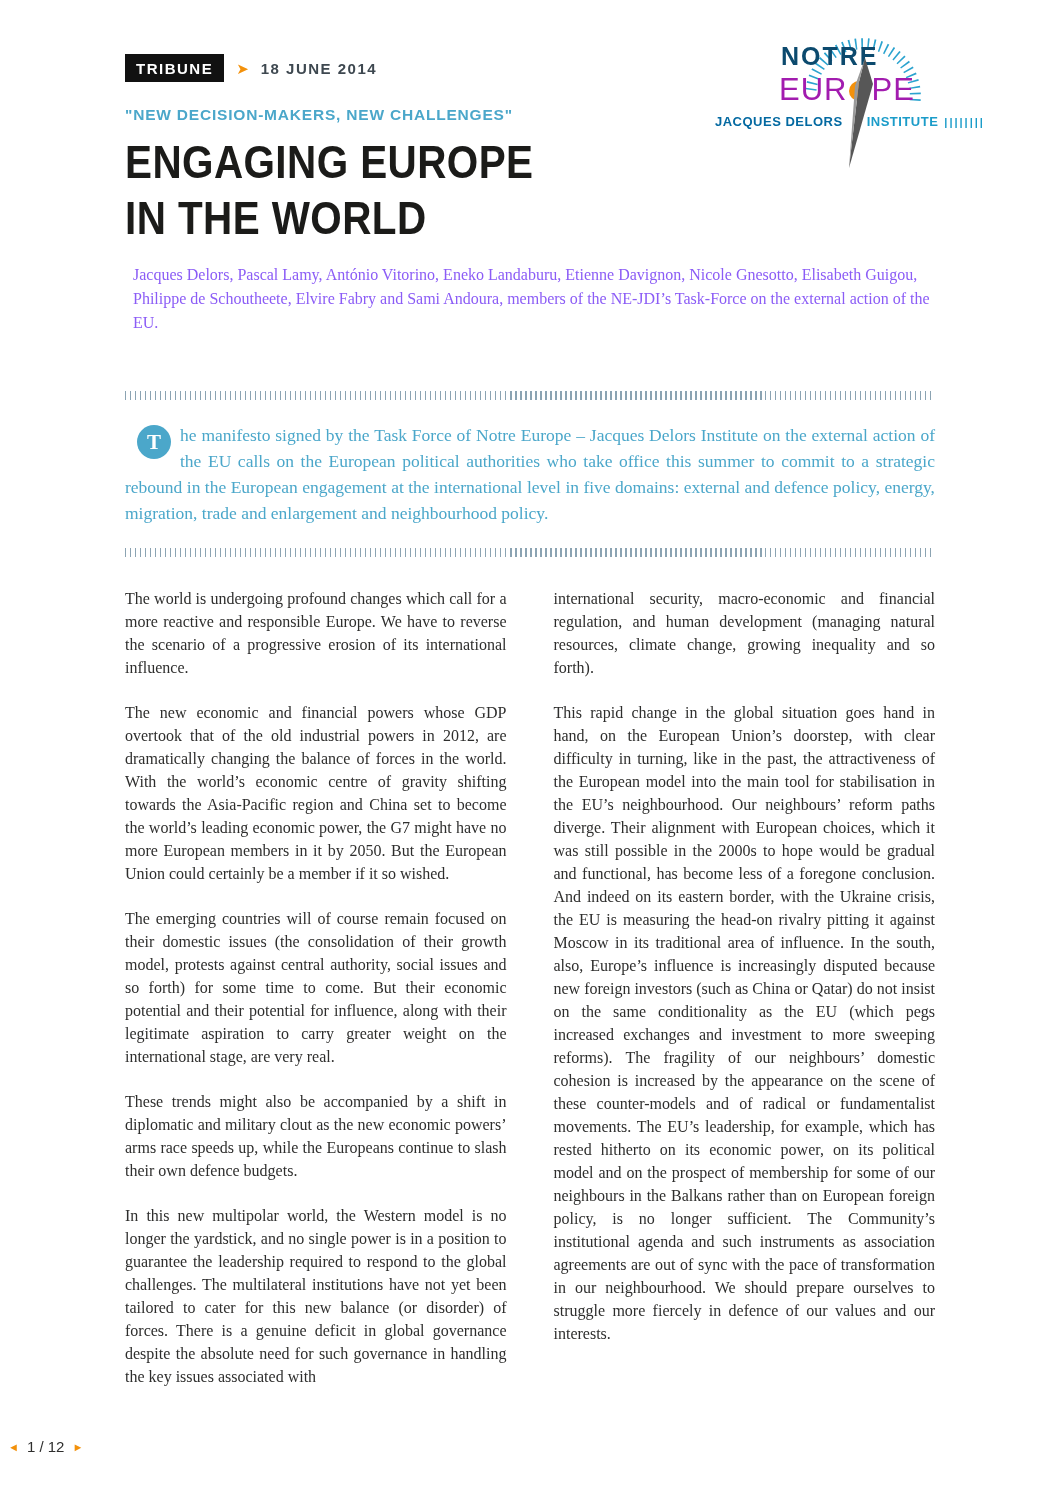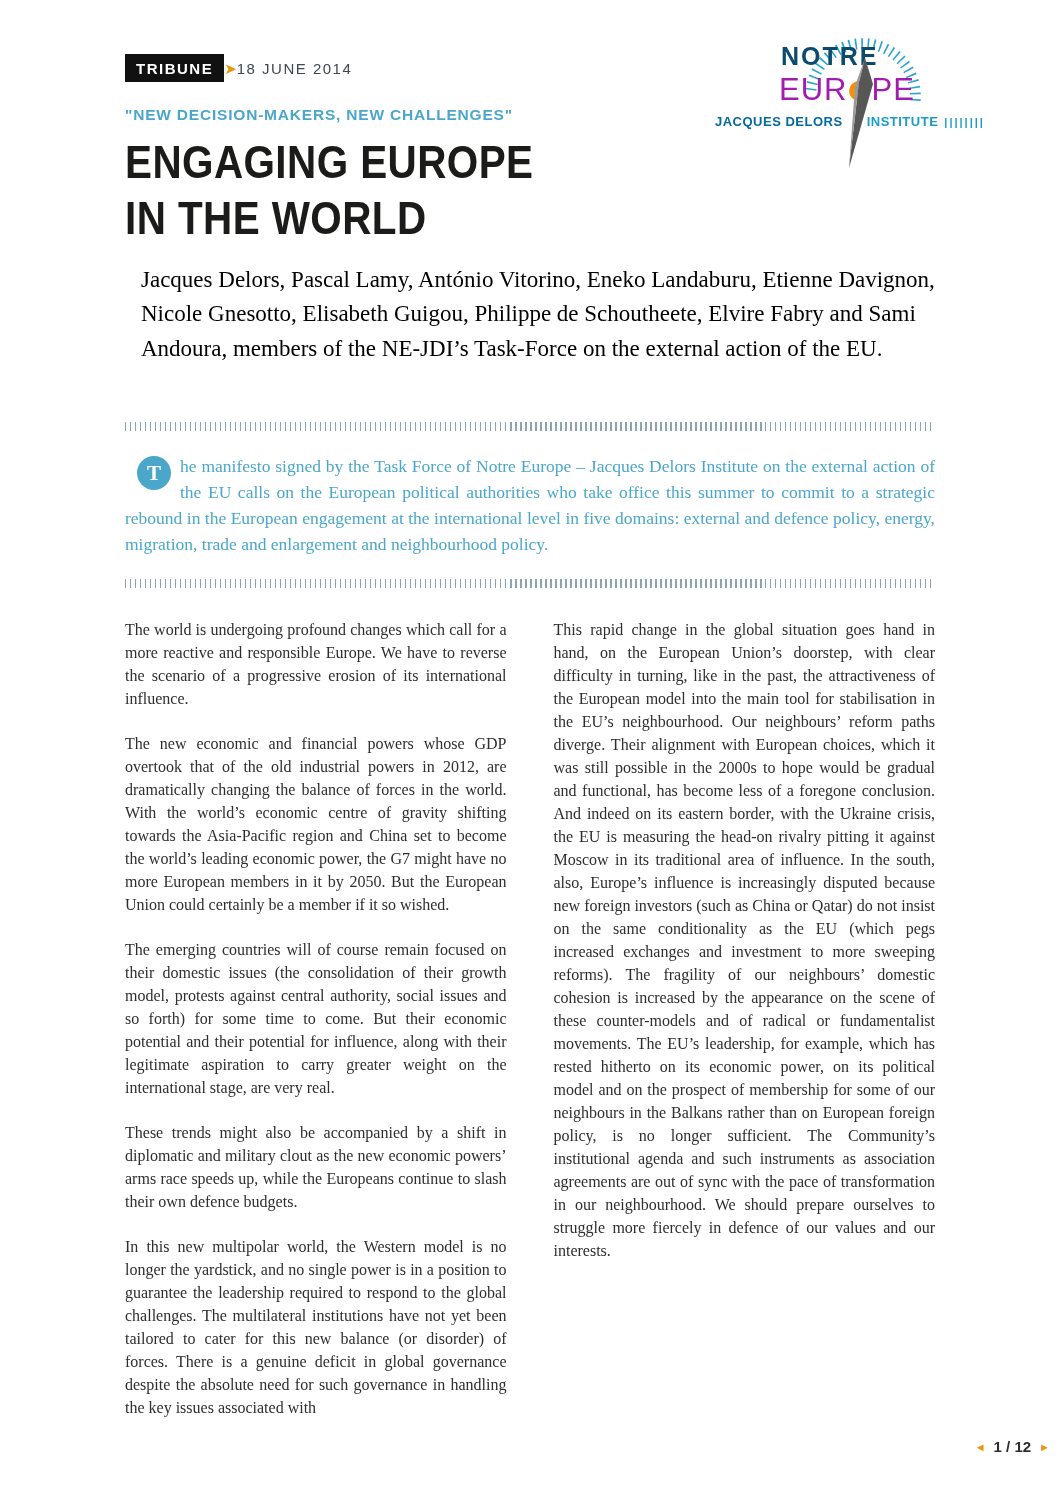--- a/index.html
+++ b/index.html
@@ -14,48 +14,48 @@
     position: relative;
     box-sizing: border-box;
     width: 1058px; height: 1497px;
     padding: 54px 123px 0 125px;
   }
 
   
   .top-row { display: flex; justify-content: space-between; align-items: flex-start; }
   .top-left { max-width: 620px; }
 
-  .kicker-row { display: flex; align-items: center; }
+  .kicker-row { display: flex; align-items: center; gap: 12px; }
   .kicker-badge {
     background: #111111; color: #ffffff;
     font-weight: bold; font-size: 15px; letter-spacing: 1.5px;
     padding: 6px 11px 5px;
   }
   .kicker-arrow { color: #f3910b; font-size: 15px; line-height: 1; }
   .kicker-date {
-    color: #3e4850; font-weight: normal; font-size: 15px; letter-spacing: 1.5px;
+    color: #3e4850; font-weight: bold; font-size: 15px; letter-spacing: 1.5px;
   }
 
   .series {
     margin-top: 24px;
     color: #4ba7ca; font-weight: bold; font-size: 15.5px; letter-spacing: 0.8px;
   }
 
   .title {
     margin: 10px 0 0 0;
     font-size: 47px; font-weight: bold; color: #1b1b19;
     line-height: 1.2; letter-spacing: 0.5px;
     transform: scaleX(0.86); transform-origin: left top;
     white-space: nowrap;
   }
 
   .authors {
-    margin: 16px 0 0 16px;
+    margin: 16px 0 0 8px;
     font-family: "Liberation Serif", serif;
-    color: #000000; font-size: 23px; line-height: 1.5;
+    color: #8b5cf6; font-size: 16px; line-height: 1.5;
     max-width: 820px;
   }
 
   
   .logo {
     position: relative;
     width: 280px; height: 130px;
     margin-right: -60px; margin-top: -12px;
     flex-shrink: 0;
   }
@@ -116,22 +116,22 @@
     margin: 0 0 22px 0;
     font-family: "Liberation Serif", serif;
     font-size: 16px; line-height: 23px; color: #2e2e2d;
     text-align: justify;
     hyphens: auto;
   }
 
   
   .footer {
     position: absolute; left: 0; right: 0; bottom: 42px;
-    text-align: right;
-    font-size: 15px; font-weight: bold; color: #2e2e2d;
+    text-align: left;
+    font-size: 15px; font-weight: normal; color: #2e2e2d;
   }
   .footer .arrow { color: #f3910b; font-size: 11px; vertical-align: 1px; margin: 0 8px; }
 </style>
 </head>
 <body>
 
 <div class="page">
 
   <div class="top-row">
     <div class="top-left">
@@ -172,20 +172,21 @@
 
   <div class="columns">
     <div class="col">
       <p>The world is undergoing profound changes which call for a more reactive and responsible Europe. We have to reverse the scenario of a progressive erosion of its international influence.</p>
       <p>The new economic and financial powers whose GDP overtook that of the old industrial powers in 2012, are dramatically changing the balance of forces in the world. With the world’s economic centre of gravity shifting towards the Asia-Pacific region and China set to become the world’s leading economic power, the G7 might have no more European members in it by 2050. But the European Union could certainly be a member if it so wished.</p>
       <p>The emerging countries will of course remain focused on their domestic issues (the consolidation of their growth model, protests against central authority, social issues and so forth) for some time to come. But their economic potential and their potential for influence, along with their legitimate aspiration to carry greater weight on the international stage, are very real.</p>
       <p>These trends might also be accompanied by a shift in diplomatic and military clout as the new economic powers’ arms race speeds up, while the Europeans continue to slash their own defence budgets.</p>
       <p>In this new multipolar world, the Western model is no longer the yardstick, and no single power is in a position to guarantee the leadership required to respond to the global challenges. The multilateral institutions have not yet been tailored to cater for this new balance (or disorder) of forces. There is a genuine deficit in global governance despite the absolute need for such governance in handling the key issues associated with</p>
     </div>
     <div class="col">
+      <p>international security, macro-economic and financial regulation, and human development (managing natural resources, climate change, growing inequality and so forth).</p>
       <p>This rapid change in the global situation goes hand in hand, on the European Union’s doorstep, with clear difficulty in turning, like in the past, the attractiveness of the European model into the main tool for stabilisation in the EU’s neighbourhood. Our neighbours’ reform paths diverge. Their alignment with European choices, which it was still possible in the 2000s to hope would be gradual and functional, has become less of a foregone conclusion. And indeed on its eastern border, with the Ukraine crisis, the EU is measuring the head-on rivalry pitting it against Moscow in its traditional area of influence. In the south, also, Europe’s influence is increasingly disputed because new foreign investors (such as China or Qatar) do not insist on the same conditionality as the EU (which pegs increased exchanges and investment to more sweeping reforms). The fragility of our neighbours’ domestic cohesion is increased by the appearance on the scene of these counter-models and of radical or fundamentalist movements. The EU’s leadership, for example, which has rested hitherto on its economic power, on its political model and on the prospect of membership for some of our neighbours in the Balkans rather than on European foreign policy, is no longer sufficient. The Community’s institutional agenda and such instruments as association agreements are out of sync with the pace of transformation in our neighbourhood. We should prepare ourselves to struggle more fiercely in defence of our values and our interests.</p>
     </div>
   </div>
 
   <div class="footer">
     <span class="arrow">◄</span><span>1 / 12</span><span class="arrow">►</span>
   </div>
 
 </div>
 

